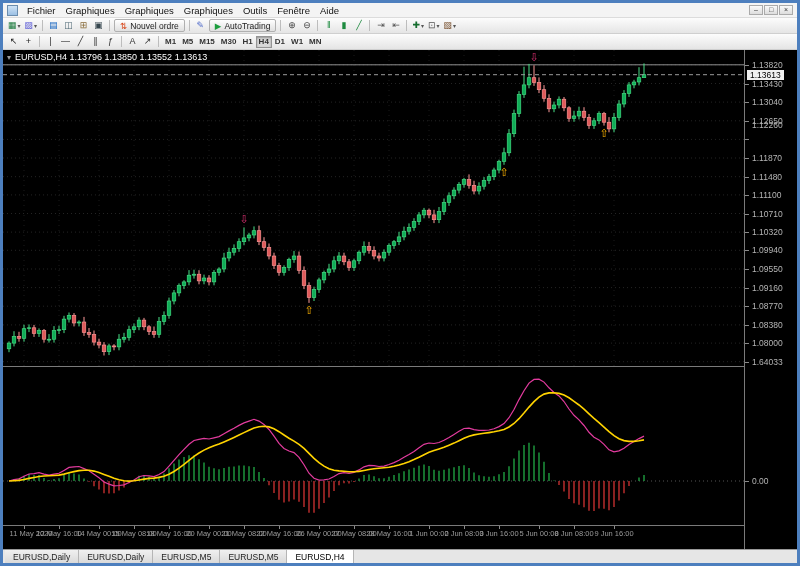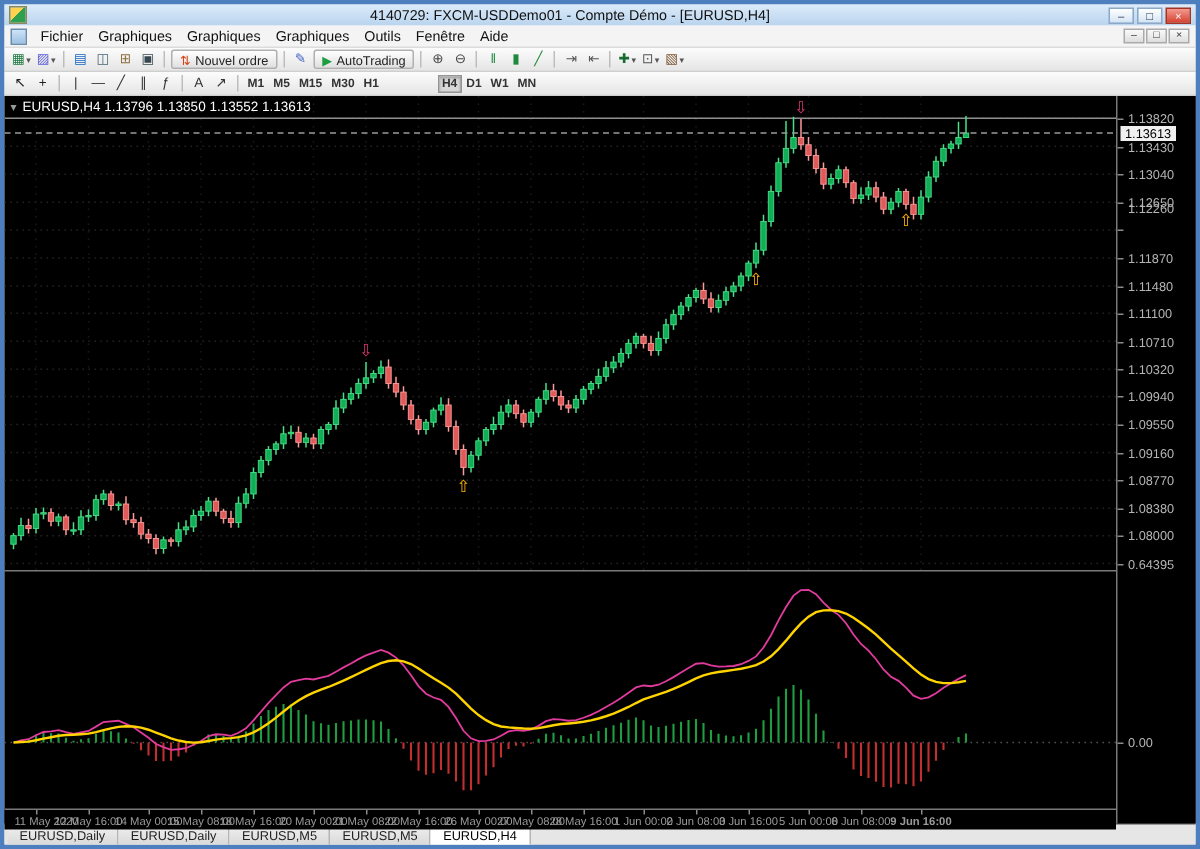--- a/index.html
+++ b/index.html
@@ -22,21 +22,21 @@
   .mdi-btn{width:14px;height:10px;border:1px solid #aaa;background:linear-gradient(#fafafa,#ddd);font-size:7px;line-height:8px;text-align:center;color:#333;padding:0;}
 
   
   .toolbar{height:15px;flex:0 0 15px;background:linear-gradient(#fcfcfc,#e5e5e5);border-bottom:1px solid #cfcfcf;display:flex;align-items:center;padding:0 3px;}
   .ticon{height:13px;min-width:15px;border:1px solid transparent;background:transparent;display:flex;align-items:center;justify-content:center;font-size:9px;padding:0 1px;margin:0;}
   .ticon .g{line-height:11px;}
   .dd{font-size:6px;color:#555;margin-left:1px;}
   .tsep{width:1px;height:11px;background:#bdbdbd;margin:0 3px;flex:0 0 1px;}
   .tbtn{height:13px;border:1px solid #b0b0b0;border-radius:2px;background:linear-gradient(#ffffff,#e0e0e0);font-size:8.5px;color:#222;display:flex;align-items:center;gap:3px;padding:0 5px;margin:0 1px;white-space:nowrap;}
   .tf-btn{min-width:15px;height:12px;border:1px solid transparent;background:transparent;font-size:8px;font-weight:bold;color:#333;padding:0 2px;margin:0;}
-  .tf-btn.active{border:1px solid #949494;background:#d8d8d8;box-shadow:inset 0 1px 2px rgba(0,0,0,.3);margin-left:36px;}
+  .tf-btn.active{border:1px solid #949494;background:#d8d8d8;box-shadow:inset 0 1px 2px rgba(0,0,0,.3);}
 
   
   .chart-region{flex:1;display:flex;background:#000;position:relative;min-height:0;}
   .plots{width:741px;flex:0 0 741px;display:flex;flex-direction:column;position:relative;}
   .main-pane{height:316px;flex:0 0 316px;position:relative;}
   .splitter{height:1px;flex:0 0 1px;background:#7a7a7a;}
   .macd-pane{height:158px;flex:0 0 158px;position:relative;}
   .time-axis{height:14px;flex:0 0 14px;position:relative;box-sizing:border-box;border-top:1px solid #7a7a7a;background:#000;}
   .price-scale{flex:1;border-left:1px solid #7a7a7a;position:relative;font-size:8.5px;color:#b5b5b5;background:#000;}
   .plabel{position:absolute;left:7px;white-space:nowrap;}
@@ -52,29 +52,20 @@
   
   .tabbar{height:13px;flex:0 0 13px;background:#e6e6e6;border-top:1px solid #999;display:flex;align-items:stretch;font-size:8.5px;padding-left:2px;}
   .tab{display:flex;align-items:center;padding:0 8px;border-right:1px solid #b5b5b5;background:linear-gradient(#f0f0f0,#dadada);color:#222;white-space:nowrap;}
   .tab.active{background:#ffffff;color:#000;}
 </style>
 </head>
 <body>
 
 <div class="window">
 
-  <div class="titlebar">
-    <div class="app-icon"></div>
-    <div class="title-text">4140729: FXCM-USDDemo01 - Compte Démo - [EURUSD,H4]</div>
-    <div class="win-btns" id="win-btns">
-        <button class="win-btn">–</button>
-        <button class="win-btn">□</button>
-        <button class="win-btn close">×</button>
-      </div>
-  </div>
 
   <div class="menubar">
     <div class="child-icon"></div>
     <span id="menu-items" style="display:flex;">
         <span class="menu-item">Fichier</span>
         <span class="menu-item">Graphiques</span>
         <span class="menu-item">Graphiques</span>
         <span class="menu-item">Graphiques</span>
         <span class="menu-item">Outils</span>
         <span class="menu-item">Fenêtre</span>
@@ -680,21 +671,21 @@
           <div class="tlabel" style="left: 426px;">1 Jun 00:00</div>
           <div class="ttick" style="left: 461px;"></div>
           <div class="tlabel" style="left: 461px;">2 Jun 08:00</div>
           <div class="ttick" style="left: 496px;"></div>
           <div class="tlabel" style="left: 496px;">3 Jun 16:00</div>
           <div class="ttick" style="left: 536px;"></div>
           <div class="tlabel" style="left: 536px;">5 Jun 00:00</div>
           <div class="ttick" style="left: 571px;"></div>
           <div class="tlabel" style="left: 571px;">8 Jun 08:00</div>
           <div class="ttick" style="left: 611px;"></div>
-          <div class="tlabel" style="left: 611px; font-weight: bold;">9 Jun 16:00</div>
+          <div class="tlabel" style="left: 611px;">9 Jun 16:00</div>
         </div>
     </div>
     <div class="price-scale" id="price-scale">
         <div class="ptick" style="top: 14.8px;"></div>
         <div class="plabel" style="top: 9.8px;">1.13820</div>
         <div class="ptick" style="top: 33.5px;"></div>
         <div class="plabel" style="top: 28.5px;">1.13430</div>
         <div class="ptick" style="top: 52.1px;"></div>
         <div class="plabel" style="top: 47.1px;">1.13040</div>
         <div class="ptick" style="top: 70.8px;"></div>
@@ -717,21 +708,21 @@
         <div class="plabel" style="top: 214px;">1.09550</div>
         <div class="ptick" style="top: 237.6px;"></div>
         <div class="plabel" style="top: 232.6px;">1.09160</div>
         <div class="ptick" style="top: 256.2px;"></div>
         <div class="plabel" style="top: 251.2px;">1.08770</div>
         <div class="ptick" style="top: 274.9px;"></div>
         <div class="plabel" style="top: 269.9px;">1.08380</div>
         <div class="ptick" style="top: 293.1px;"></div>
         <div class="plabel" style="top: 288.1px;">1.08000</div>
         <div class="ptick" style="top: 311.7px;"></div>
-        <div class="plabel" style="top: 306.7px;">0.64395</div>
+        <div class="plabel" style="top: 306.7px;">1.64033</div>
         <div class="price-badge" style="top: 19.7px;">1.13613</div>
         <div class="ptick" style="top: 431px;"></div>
         <div class="plabel" style="top: 426px;">0.00</div>
       </div>
   </div>
 
   <div class="tabbar" id="tabbar">
       <div class="tab">EURUSD,Daily</div>
       <div class="tab">EURUSD,Daily</div>
       <div class="tab">EURUSD,M5</div>

